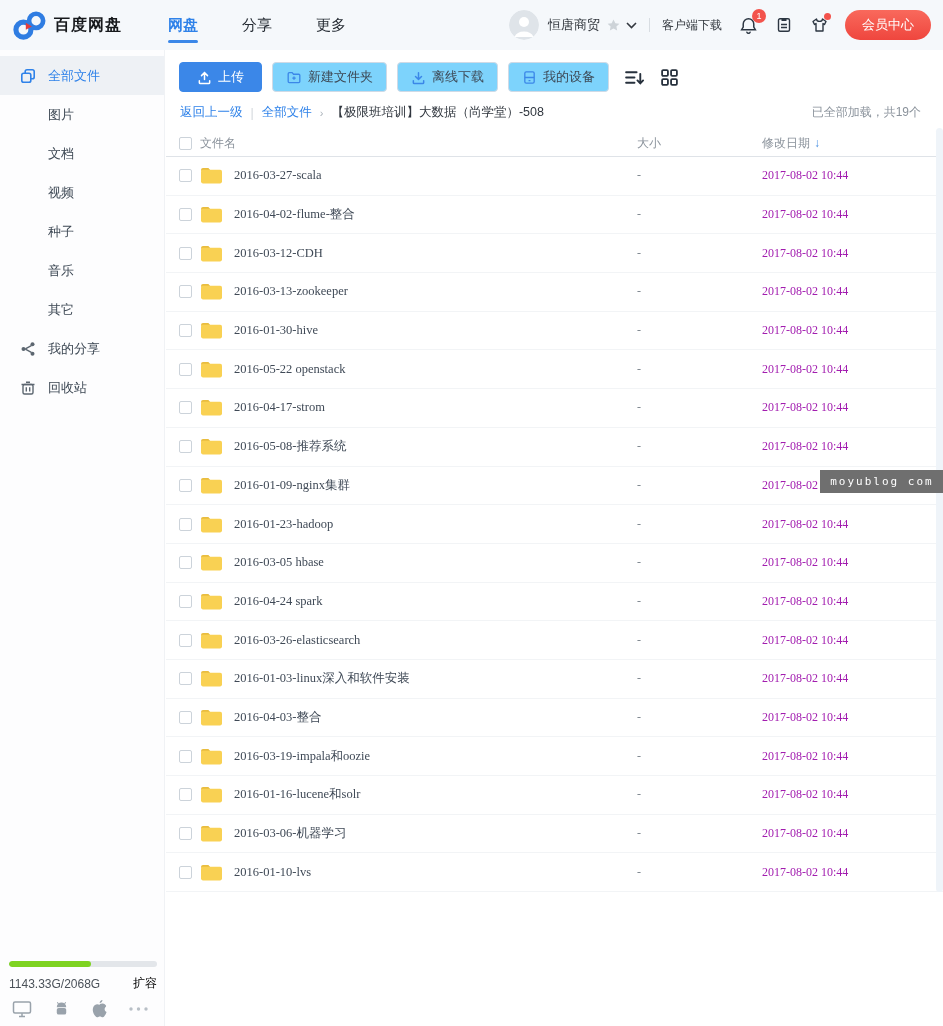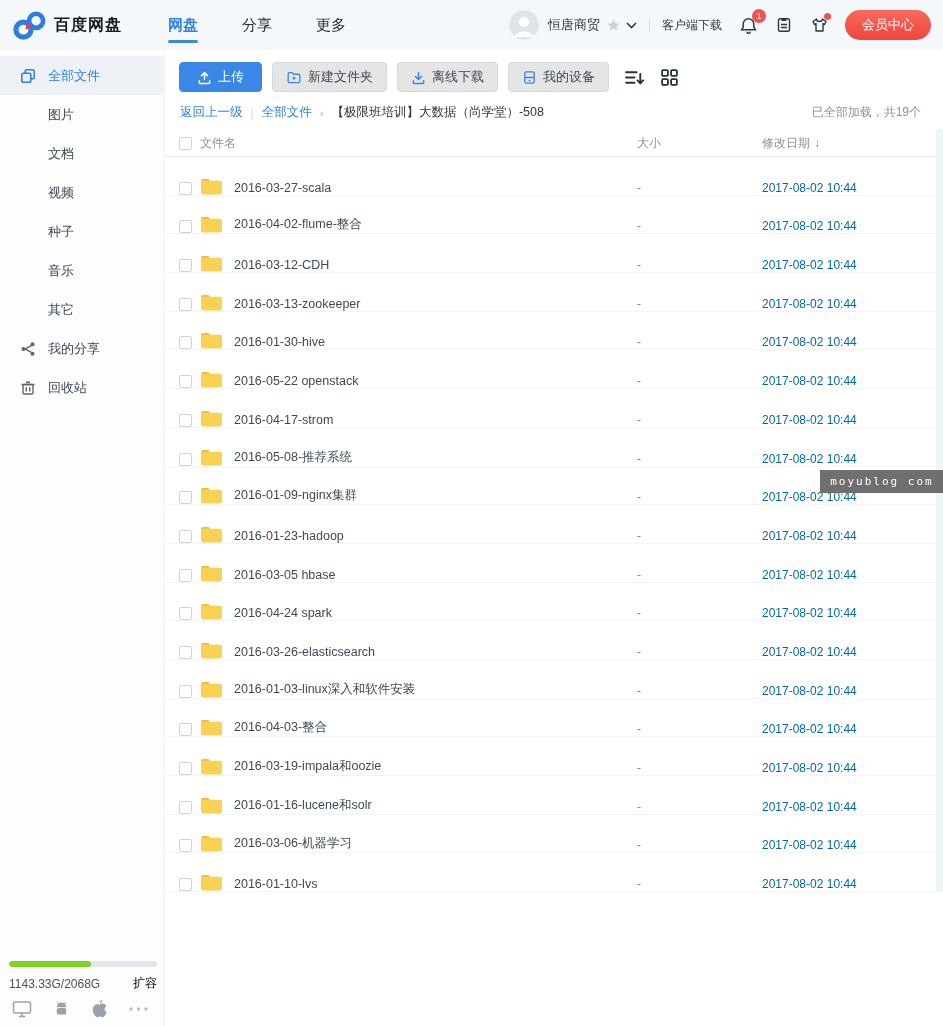--- a/index.html
+++ b/index.html
@@ -64,21 +64,21 @@
   .storage-line { display:flex; align-items:center; margin-top:8px; }
   .storage-text { font-size:12px; color:#4a5159; }
   .expand-link { margin-left:auto; font-size:12px; color:#000000; cursor:pointer; }
   .platforms { position:absolute; left:12px; bottom:8px; display:flex; align-items:center; }
   .platforms .picon { margin-right:20px; display:flex; cursor:pointer; }
   
   .main { position:absolute; top:50px; left:166px; right:0; bottom:0; background:#fff; }
   .toolbar { display:flex; align-items:center; padding:12px 12px 9px 13px; }
   .btn {
     display:flex; align-items:center; height:30px; border-radius:4px; cursor:pointer;
-    font-size:13px; padding:0 13px; border:1px solid #cfdae6; background:#e5e5e5; color:#3d4956;
+    font-size:13px; padding:0 13px; border:1px solid #cfdae6; background:#7dd3fc; color:#3d4956;
   }
   .btn svg { margin-right:6px; }
   .btn.primary { background:#3b87e8; border-color:#3b87e8; color:#fff; padding:0 17px; }
   .btn + .btn { margin-left:10px; }
   .search-wrap { margin-left:auto; position:relative; }
   .search-input {
     width:168px; height:28px; border:1px solid #e4e9ee; border-radius:14px;
     padding:0 30px 0 13px; font-size:12px; color:#444; outline:none; background:#fff;
     font-family:"Liberation Sans","DejaVu Sans",sans-serif;
   }
@@ -101,28 +101,28 @@
     width:13px; height:13px; border:1px solid #ccd3da; border-radius:2px;
     background:#fff; flex:none; cursor:pointer;
   }
   .thead .th-name { margin-left:8px;text-align:center; }
   .thead .spacer { flex:1; }
   .th-size { width:125px; }
   .th-mod { width:181px; display:flex; align-items:center; }
   .sort-arrow { color:#4a90e2; margin-left:4px; font-size:12px; cursor:pointer; }
   .rows {}
   .row {
-    display:flex; align-items:flex-end; height:38.7px; padding-left:13px;
-    border-bottom:1px solid #f2f4f6; cursor:default;
+    display:flex; align-items:center; height:38.7px; padding-left:13px;
+    border-bottom:1px solid #f2f4f6; cursor:default;font-family:Liberation Serif, serif;
   }
   .row .folder { margin-left:8px; display:flex; flex:none; }
   .fname { margin-left:11px; font-size:12.5px; color:#3f4956; flex:1; cursor:pointer;
            white-space:nowrap; overflow:hidden; text-overflow:ellipsis; }
   .fsize { width:125px; font-size:12px; color:#7b838c; flex:none; }
-  .fdate { width:181px; font-size:12px; color:#0369a1; flex:none; }
+  .fdate { width:181px; font-size:12px; color:#a21caf; flex:none; }
   .scroll-strip {
     position:absolute; top:78px; right:0; width:7px; height:764px;
     background:#eff4f9; border-radius:4px;
   }
   
   .watermark {
     position:absolute; left:820px; top:470px; width:124px; height:23px; z-index:6;
     background:#6f6f6f; color:#fff; font-family:"DejaVu Sans Mono","Liberation Mono",monospace;
     font-size:11px; letter-spacing:2px; display:flex; align-items:center; justify-content:center;
   }

